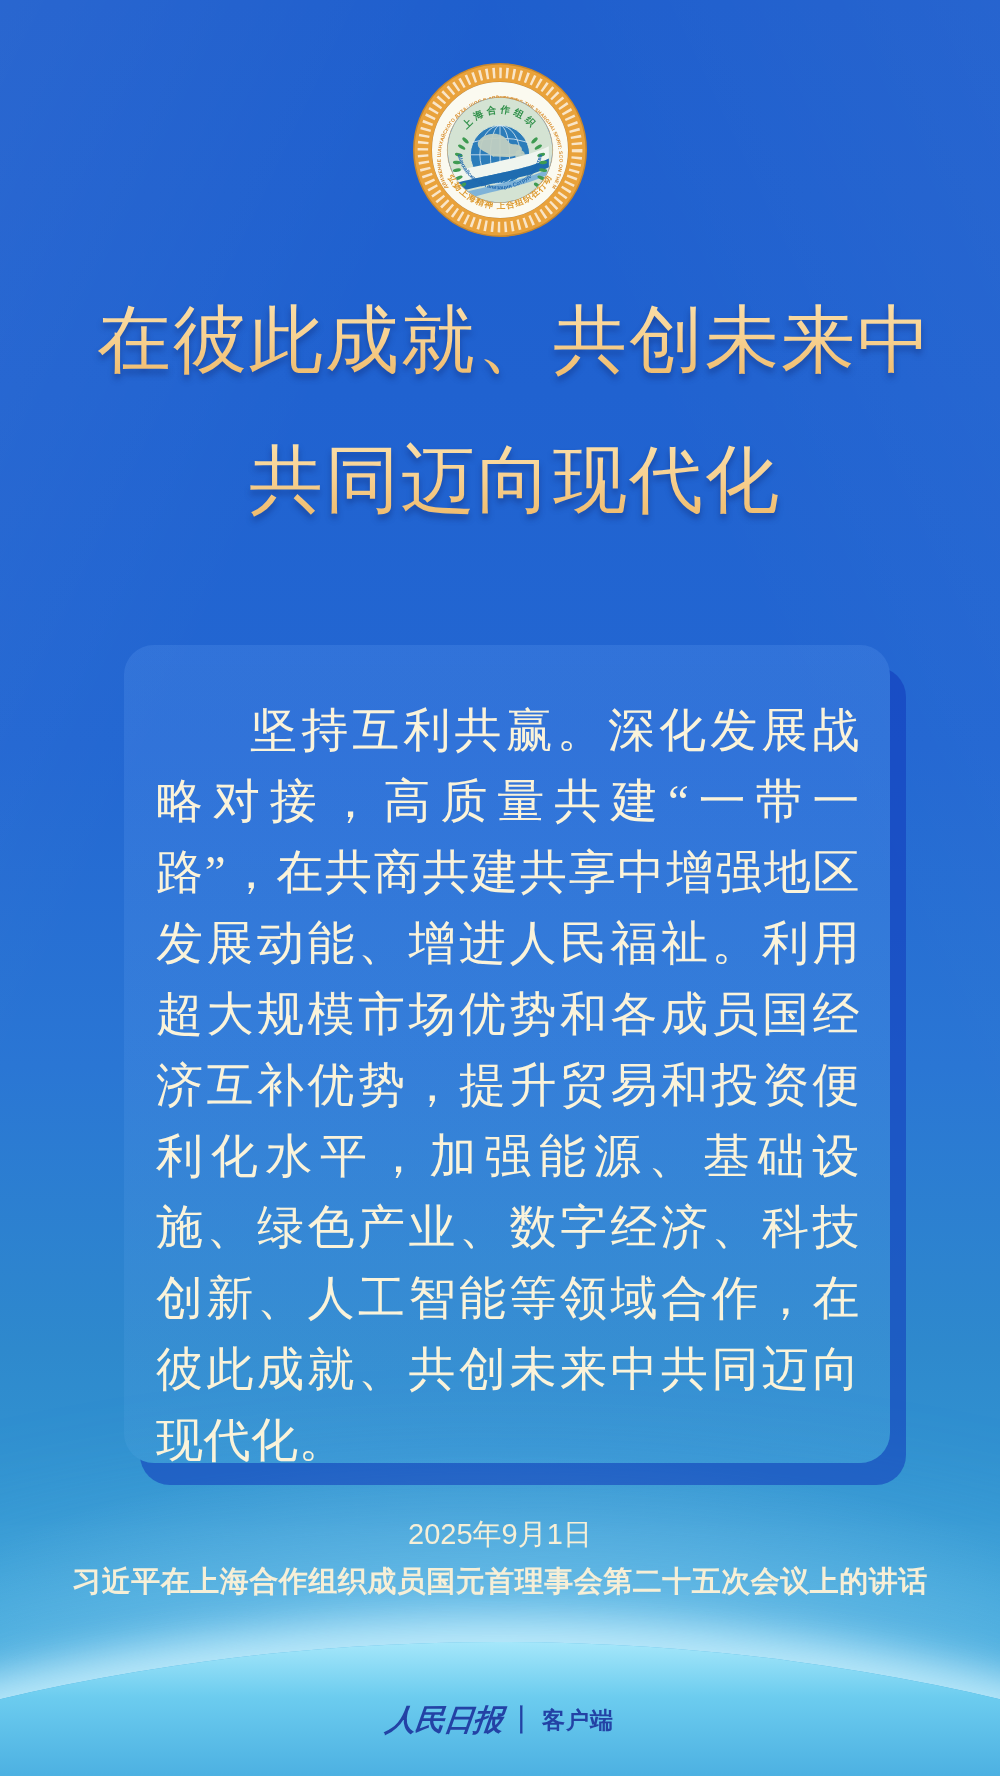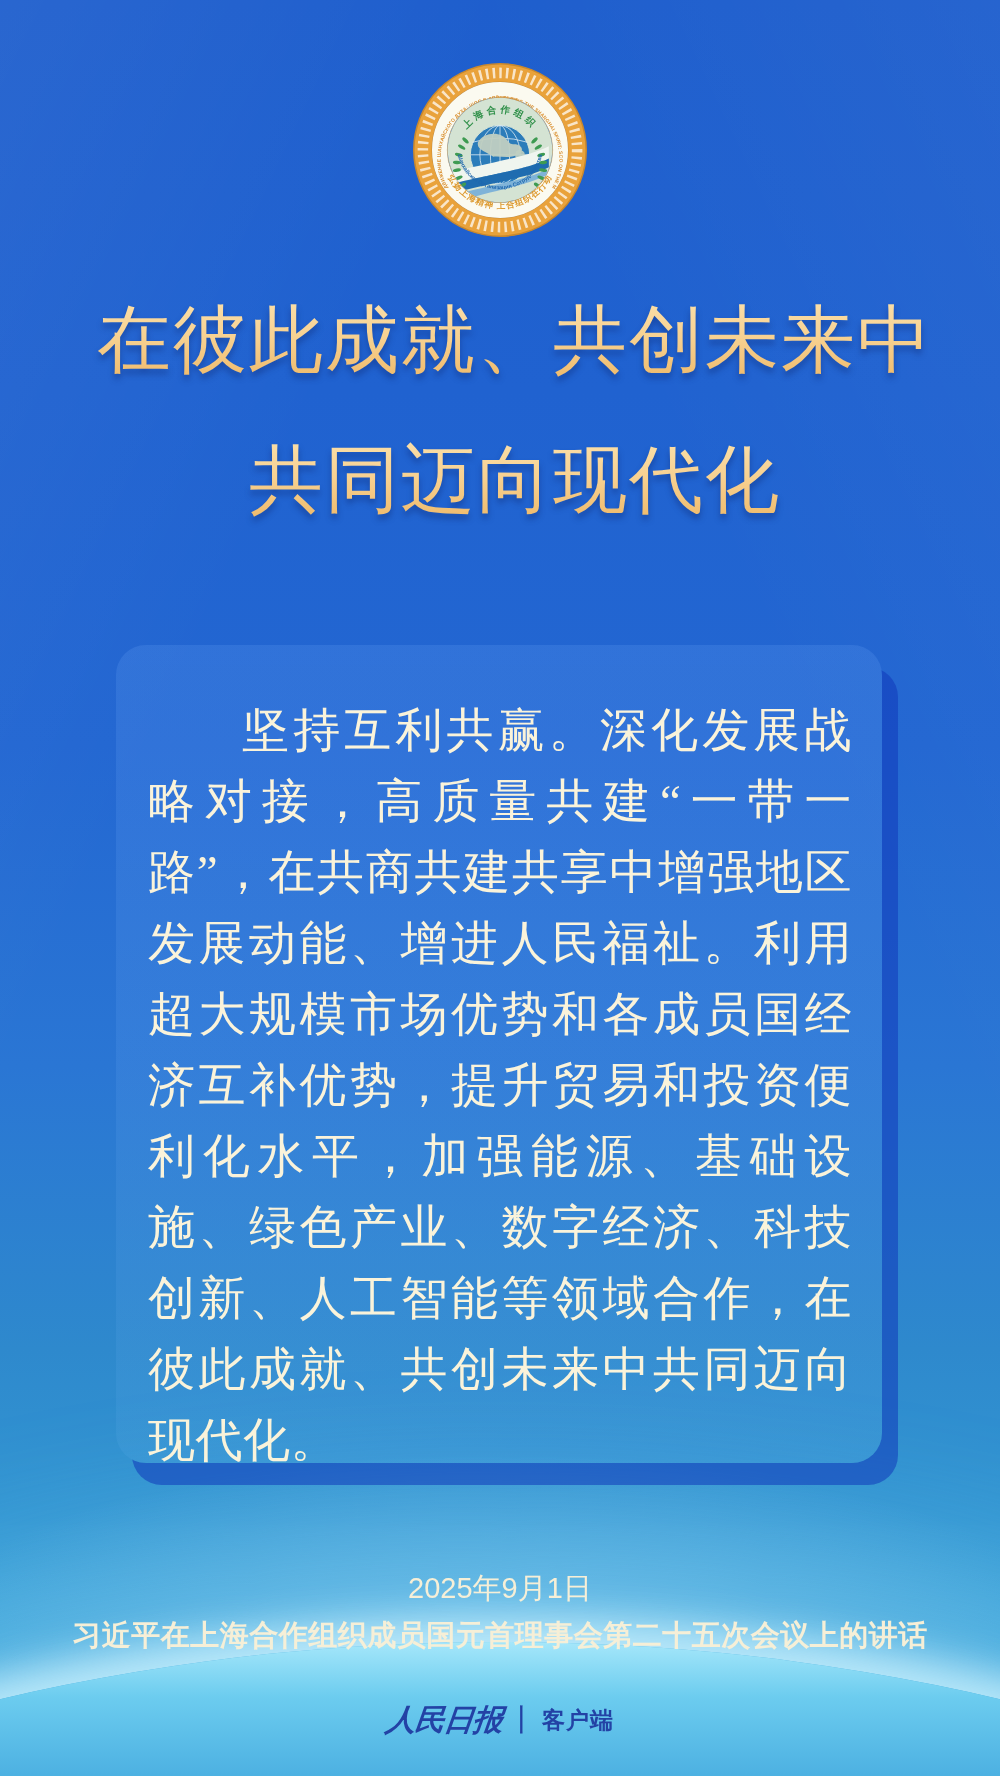--- a/index.html
+++ b/index.html
@@ -24,30 +24,30 @@
   .emblem{position:absolute;left:409px;top:59px;}
   
   .title{position:absolute;top:270px;left:15px;width:1000px;text-align:center;
     font-weight:400;font-size:74px;line-height:140px;letter-spacing:2px;
     filter:drop-shadow(0 5px 3px rgba(8,28,96,.38));}
   .title-line{display:block;
     background:linear-gradient(180deg,#fdeabc 0%,#f7d191 48%,#e9aa50 100%);
     -webkit-background-clip:text;background-clip:text;color:transparent;
     -webkit-text-fill-color:transparent;}
   
-  .card{position:absolute;left:116px;top:645px;width:766px;height:818px;
+  .card{position:absolute;left:124px;top:645px;width:766px;height:818px;
     border-radius:30px;
     background:linear-gradient(180deg,rgba(122,178,255,.17),rgba(130,195,255,.09));
     box-shadow:16px 22px 0 0 rgba(16,56,186,.55);}
   .quote{margin:0;padding:50px 30px 0 32px;
     font-family:"Liberation Serif","DejaVu Serif",serif;
     font-size:47px;line-height:71px;color:#faf3da;
     text-align:justify;text-indent:2em;letter-spacing:.5px;}
   
-  .footer{position:absolute;top:1569px;left:0;width:1000px;text-align:center;
+  .footer{position:absolute;top:1515px;left:0;width:1000px;text-align:center;
     color:#f6efd7;}
   .date{font-size:29px;line-height:38px;font-weight:400;}
   .attribution{font-size:29px;line-height:40px;margin-top:8px;font-weight:700;letter-spacing:.5px;}
   
   .branding{position:absolute;top:1700px;left:0;width:1000px;text-align:center;
     color:#2342a5;}
   .masthead{font-family:"Liberation Serif","DejaVu Serif",serif;
     font-size:30px;font-weight:bold;font-style:italic;letter-spacing:-1px;
     display:inline-block;transform:skewX(-6deg);vertical-align:middle;}
   .logo-bar{font-size:30px;font-weight:300;padding:0 5px;vertical-align:middle;display:inline-block;}

